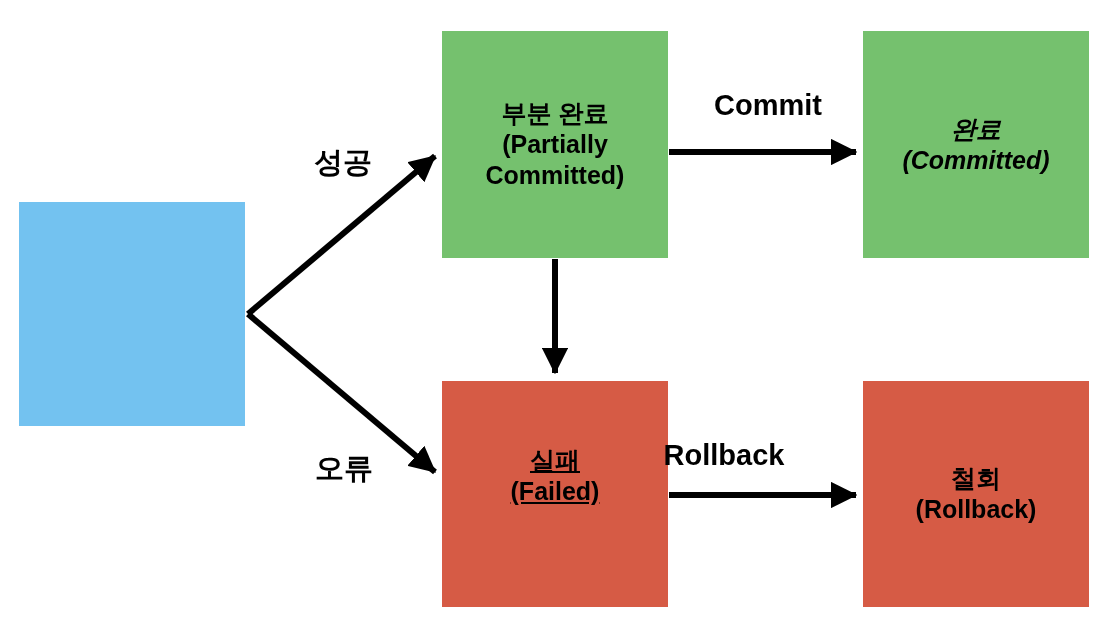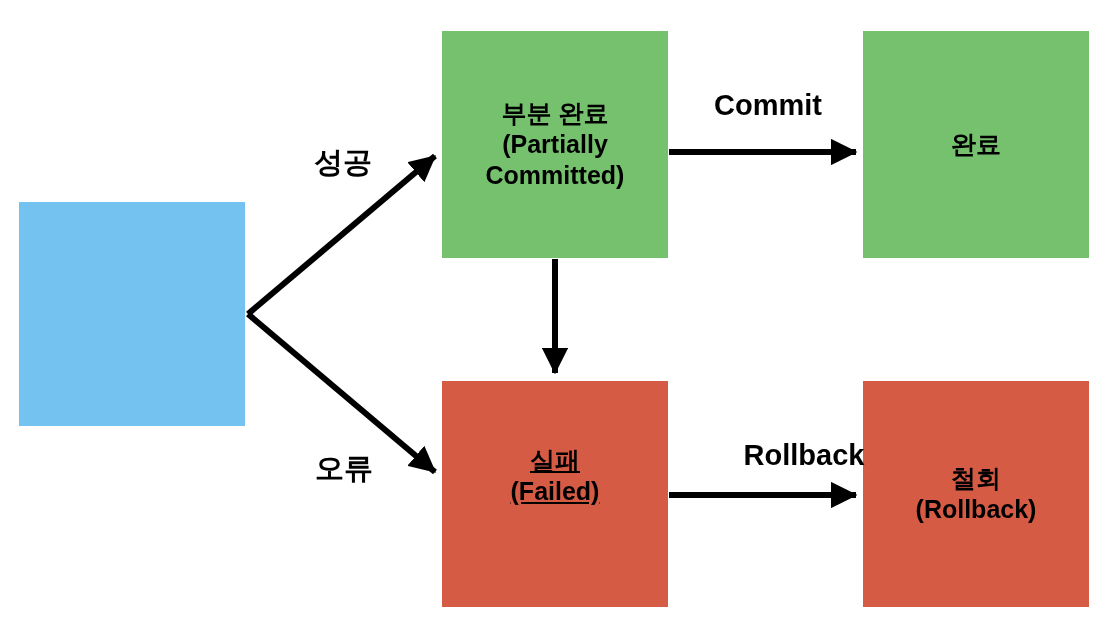--- a/index.html
+++ b/index.html
@@ -35,37 +35,37 @@
     color: #000000;
     padding: 0 10px;
     box-sizing: border-box;
   }
   .node-label .en {
     display: block;
   }
   
   .pos-active   { left: 19px;  top: 202px; width: 226px; height: 224px; }
   .pos-pc       { left: 442px; top: 31px;  width: 226px; height: 227px; }
-  .pos-commit   { left: 863px; top: 31px;  width: 226px; height: 227px; }
+  .pos-commit   { left: 863px; top: 31px;  width: 226px; height: 227px; font-style: italic; }
   .pos-failed   { left: 442px; top: 363px; width: 226px; height: 226px; text-decoration: underline; }
   .pos-aborted  { left: 863px; top: 381px; width: 226px; height: 226px; text-align: center; }
 
   .edge-label {
     position: absolute;
     transform: translate(-50%, -50%);
     font-weight: 700;
     font-size: 29px;
     color: #000000;
     white-space: nowrap;
   }
   .lbl-success  { left: 343px; top: 163px; text-align: right; }
   .lbl-error    { left: 344px; top: 469px; text-align: right; }
   .lbl-commit   { left: 768px; top: 105px; }
   .lbl-abort    { left: 655px; top: 314px; }
-  .lbl-rollback { left: 804px; top: 455px; text-align: center; }
+  .lbl-rollback { left: 724px; top: 455px; text-align: center; }
 </style>
 </head>
 <body>
 
 <div class="canvas">
 
   <svg class="arrows-layer" width="1110" height="640" viewBox="0 0 1110 640" xmlns="http://www.w3.org/2000/svg">
     <defs>
       <marker id="arrowhead" viewBox="0 0 10 10" refX="9.5" refY="5" markerWidth="4.4" markerHeight="4.4" orient="auto-start-reverse" markerUnits="strokeWidth">
         <path d="M0,0 L10,5 L0,10 Z" fill="#000000"></path>
@@ -86,20 +86,21 @@
   </svg>
 
 
   <div class="node-label pos-pc">
     <span class="ko">부분 완료</span>
     <span class="en">(Partially Committed)</span>
   </div>
 
   <div class="node-label pos-commit">
     <span class="ko">완료</span>
+    <span class="en">(Committed)</span>
   </div>
 
   <div class="node-label pos-failed">
     <span class="ko">실패</span>
     <span class="en">(Failed)</span>
   </div>
 
   <div class="node-label pos-aborted">
     <span class="ko">철회</span>
     <span class="en">(Rollback)</span>

